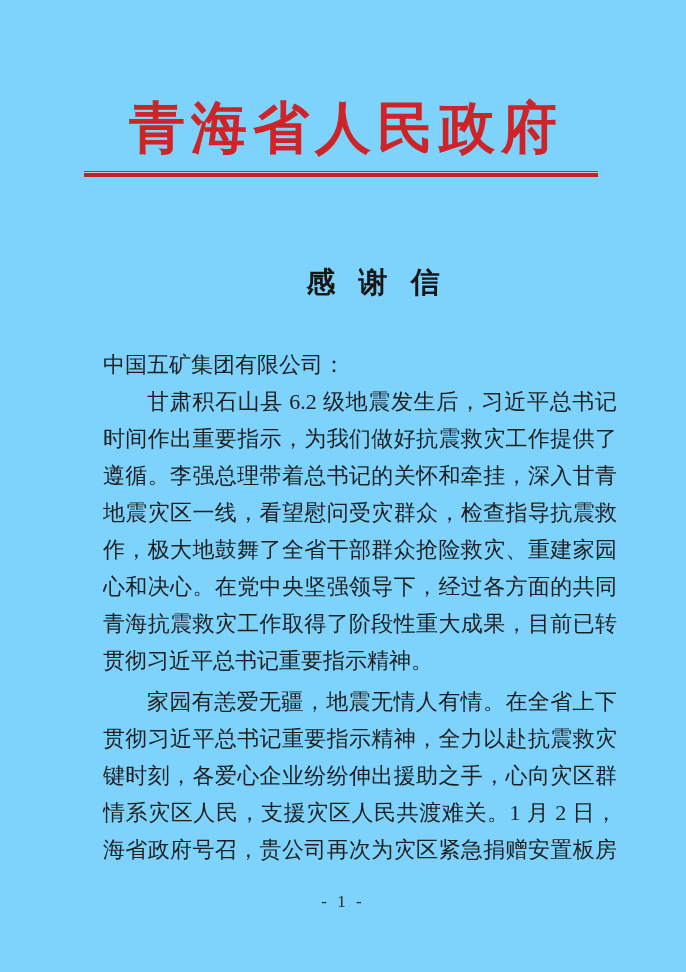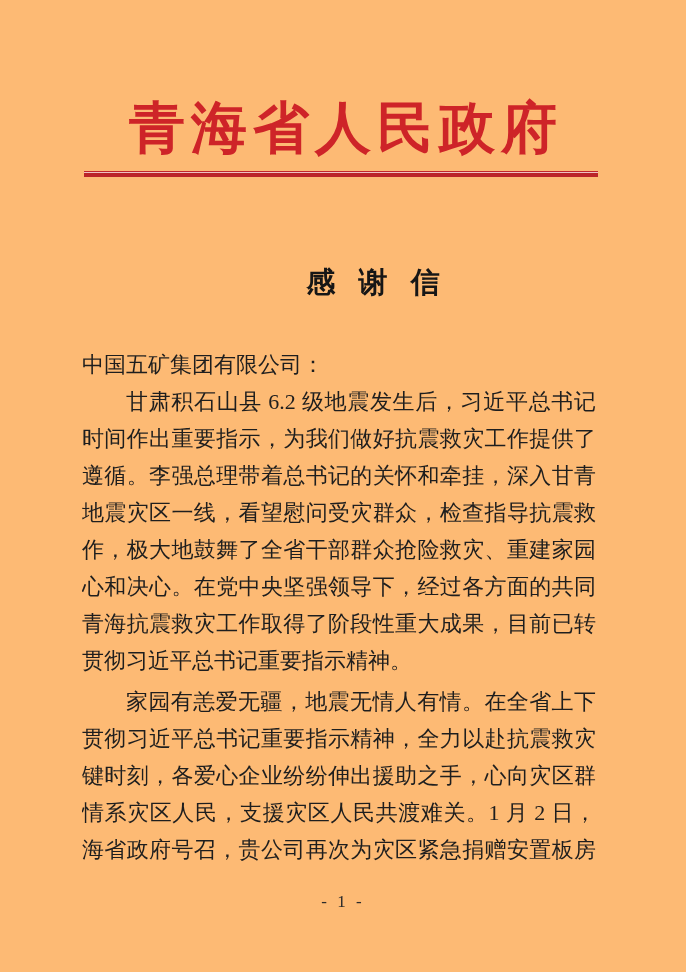--- a/index.html
+++ b/index.html
@@ -1,21 +1,21 @@
 <!DOCTYPE html>
 <html><head>
 <meta charset="utf-8">
 <style>
   html, body { margin: 0; padding: 0; background: #9a9a9a; }
   .page {
     position: relative;
     width: 686px;
     height: 972px;
     margin: 0 auto;
-    background: #fdba74;
+    background: #7dd3fc;
     overflow: hidden;
     font-family: "Liberation Serif", "DejaVu Serif", serif;
     color: #1e1e1e;
   }
   .letterhead {
     position: absolute;
     top: 88px;
     left: 0;
     width: 100%;
     text-align: center;
@@ -50,21 +50,21 @@
     font-weight: bold;
     color: #161616;
     letter-spacing: 8px;
     text-indent: 8px;
     white-space: nowrap;
     padding-left: 30px;
   }
   .body {
     position: absolute;
     top: 346px;
-    left: 82px;
+    left: 103px;
     width: 514px;
   }
   .line {
     font-size: 22px;
     line-height: 37px;
     height: 37px;
     overflow: hidden;
     color: #1e1e1e;
   }
   .fill {

